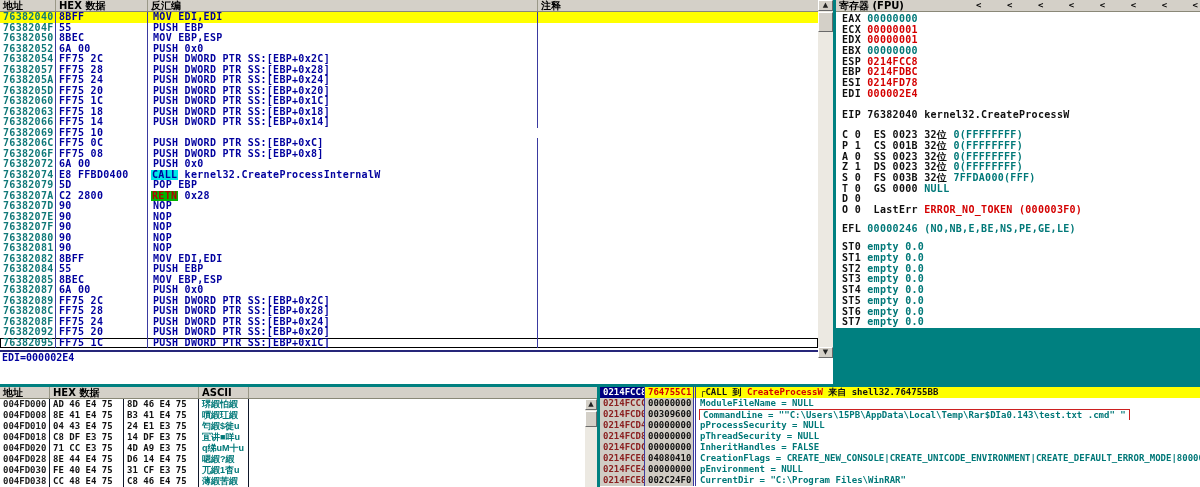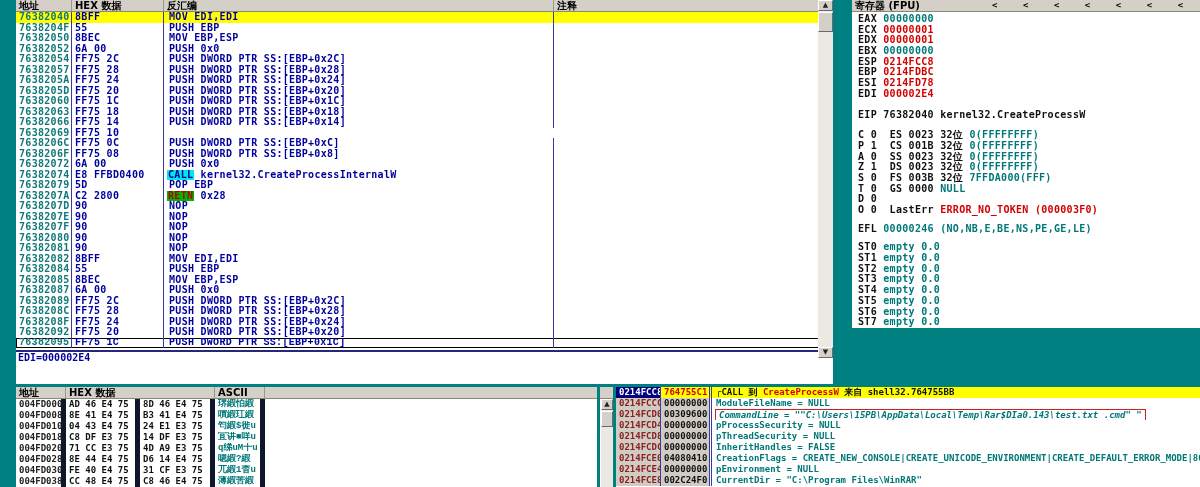--- a/index.html
+++ b/index.html
@@ -1,35 +1,35 @@
 <!DOCTYPE html>
 <html><head>
 <meta charset="utf-8">
 <style>
   html,body{margin:0;padding:0;background:#008080;}
   #screen{position:relative;width:1200px;height:487px;background:#008080;overflow:hidden;
           font-family:"DejaVu Sans Mono",monospace;font-weight:bold;}
   .pre{white-space:pre;}
   
-  .panel{position:absolute;background:#fff;overflow:hidden;margin-left:16px;}
+  .panel{position:absolute;background:#fff;overflow:hidden;}
   .hdr{background:#d4d0c8;color:#000;border-bottom:1px solid #8a8878;
        font:bold 10px/11px "DejaVu Sans",sans-serif;}.teal{color:#007878}.red{color:#d40000}
   .blk{color:#101010}
   
   #disasm{left:0;top:0;width:818px;height:384px;}
   .dgrid{display:grid;grid-template-columns:56px 92px 390px 1fr;}
   .dgrid>div{padding-left:3px;overflow:hidden;white-space:pre;}
   #disasm .hdr>div{border-right:1px solid #9a9888;}
   .drow{height:10.5px;font:bold 10px/10.5px "DejaVu Sans Mono",monospace;letter-spacing:.3px;}
   .drow>div{border-right:1px solid #3a3aa0;}
   .drow>div:last-child,#disasm .hdr>div:last-child{border-right:none;}
   .drow .c-addr{color:#107878;}
   .drow .c-hex,.drow .c-ins{color:#00009e;}
   .drow.hl{background:#ffff00;}
-  .drow.selbox{box-shadow:inset 0 0 0 1px #000;font-family:Liberation Mono, monospace;}
+  .drow.selbox{box-shadow:inset 0 0 0 1px #000;}
   .chip{padding:0 1px;}
   .chip-call{background:#00e8e8;color:#00009e;}
   .chip-retn{background:#00b400;color:#b40000;}
   #info-line{border-top:2px solid #26267a;margin-top:2px;color:#00009e;
              font:bold 10px/12px "DejaVu Sans Mono",monospace;padding-left:2px;}
   
   .sbar{position:absolute;background:#ece9e2;}
   .sbtn{position:absolute;left:0;width:100%;height:11px;background:#d4d0c8;
         border:1px solid;border-color:#fff #6a6a6a #6a6a6a #fff;box-sizing:border-box;
         font:7px/9px "DejaVu Sans",sans-serif;text-align:center;color:#222;}
@@ -48,35 +48,35 @@
   .rl{height:10.7px;white-space:pre;overflow:hidden;}
   .gap8{height:8px;}.gap10{height:10px;}
   .val{color:#007878;}.val.chg{color:#d40000;}
   
   #dump{left:0;top:387px;width:597px;height:100px;}
   .mgrid-h{display:grid;grid-template-columns:50px 149px 50px 1fr;}
   .mgrid-h>div{padding-left:3px;border-right:1px solid #9a9888;}
   .mgrid-h>div:last-child{border-right:none;}
   .mrow{display:grid;grid-template-columns:50px 74px 75px 50px 1fr;
         height:11px;font:bold 9px/11px "DejaVu Sans Mono",monospace;}
-  .mrow>div{padding-left:3px;border-right:5px solid #0f172a;overflow:hidden;white-space:pre;}
+  .mrow>div{padding-left:3px;border-right:1px solid #0f172a;overflow:hidden;white-space:pre;}
   .mrow>div:last-child{border-right:none;}
-  .m-addr{color:#222;}.m-hex{color:#101010;}.m-ascii{color:#007878;font-family:Liberation Mono, monospace;font-size:9px;}
+  .m-addr{color:#222;}.m-hex{color:#101010;}.m-ascii{color:#007878;font-family:Liberation Sans, sans-serif;font-size:9px;}
   
   #stack{left:600px;top:387px;width:600px;height:100px;}
   .srow{display:grid;grid-template-columns:45px 48px 1fr;height:11px;
         font:bold 9px/11px "DejaVu Sans Mono",monospace;}
   .srow>div{overflow:hidden;white-space:pre;}
   .s-addr{background:#d0ccc4;color:#8b2020;padding-left:3px;border-right:1px solid #3a3aa0;}
   .s-val{background:#d0ccc4;color:#101010;padding-left:3px;}
   .s-com{border-left:3px double #3a3aa0;padding-left:4px;color:#007878;}
   .srow.call .s-addr{background:#000080;color:#fff;}
   .srow.call .s-val{background:#ffff00;color:#d40000;}
   .srow.call .s-com{background:#ffff00;color:#101010;}
-  .boxed{display:inline-block;border:1px solid #cc2020;padding:0 3px;margin-left:-1px;font-style:italic;}
+  .boxed{display:inline-block;border:1px solid #cc2020;padding:0 3px;margin-left:-1px;}
   
   .split-h{position:absolute;left:0;top:384px;width:1200px;height:3px;background:#008080;}
   .split-v{position:absolute;top:387px;left:597px;width:3px;height:100px;background:#008080;}
   .split-vt{position:absolute;top:0;left:833px;width:3px;height:384px;background:#008080;}
 </style>
 </head>
 <body>
 
 <div id="screen">
 

